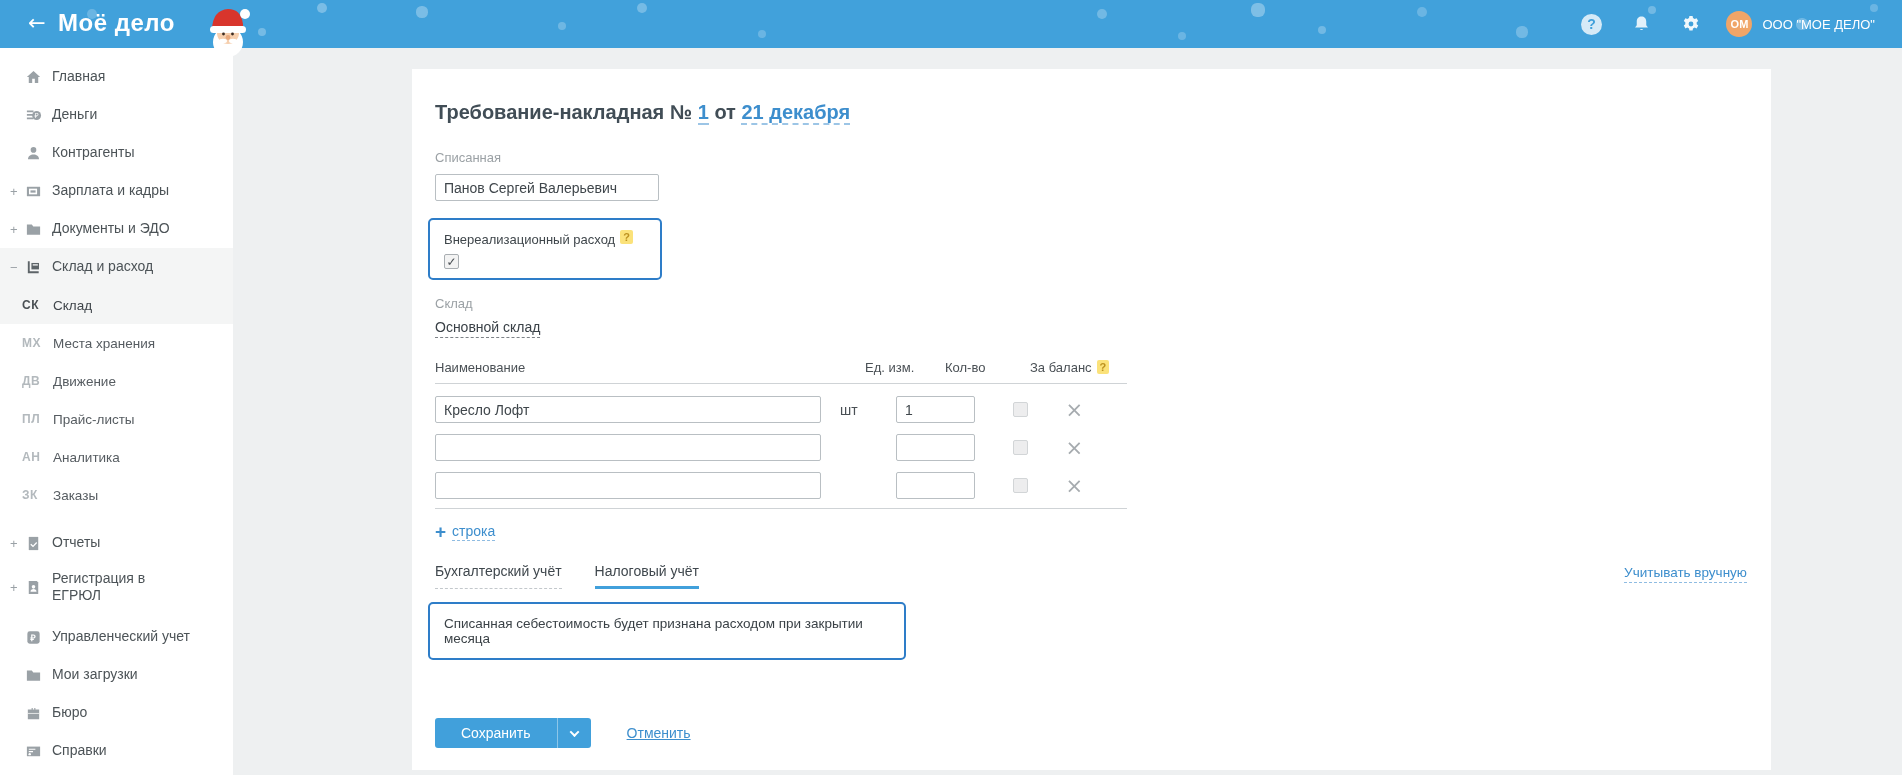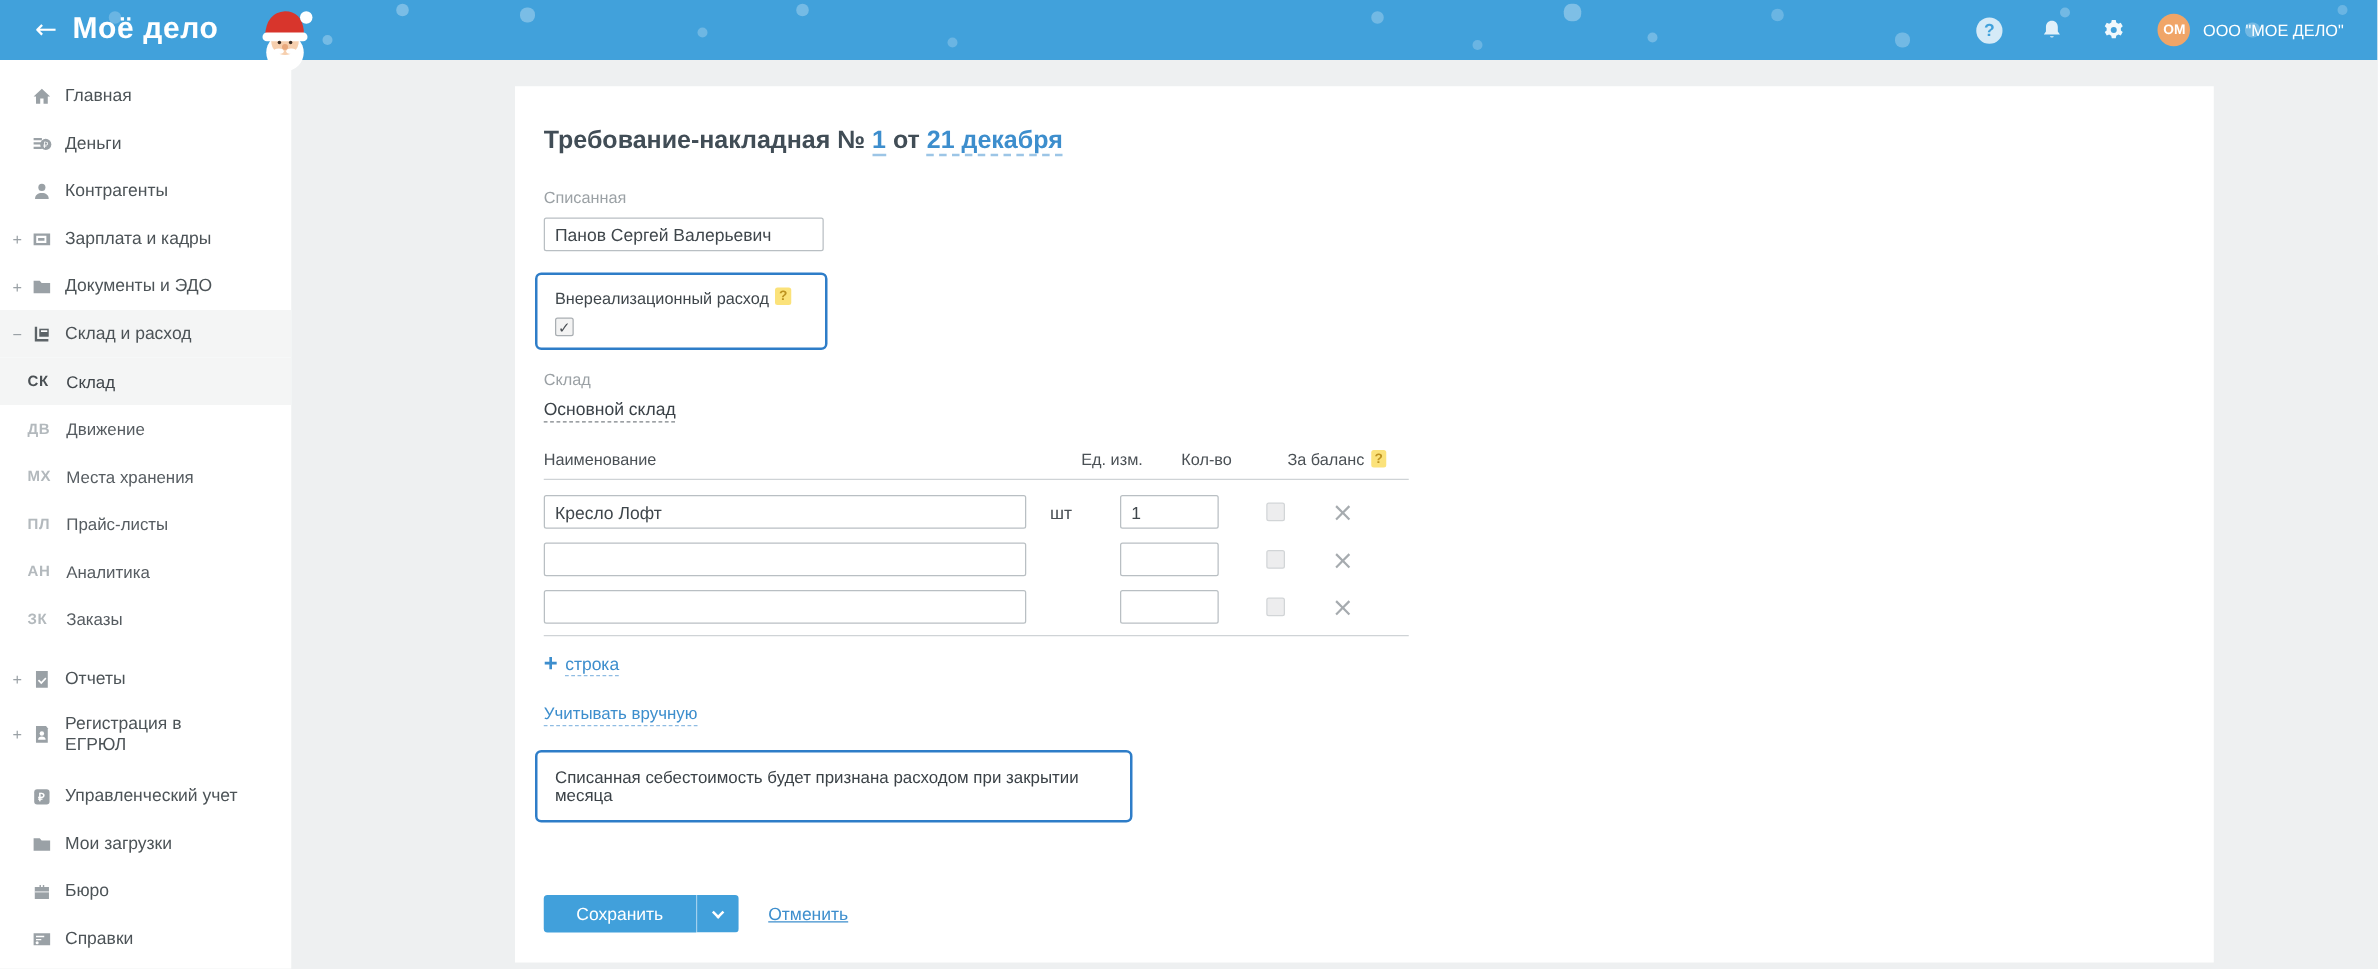--- a/index.html
+++ b/index.html
@@ -83,21 +83,21 @@
 
   .tabs-row { margin-top:22px; display:flex; justify-content:space-between; align-items:flex-end; }
   .tabs { display:flex; gap:33px; }
   .tab { font-size:14px; color:#3f474d; padding-bottom:7px; border-bottom:3px solid transparent; cursor:pointer; }
   .tab.inactive { border-bottom:1px dashed #c3c8cc; padding-bottom:9px; }
   .tab.active { border-bottom:3px solid #41a0db; }
   .manual-link { font-size:13.5px; color:#3d8ecd; border-bottom:1px dashed #8fbce2; padding-bottom:2px; cursor:pointer; text-decoration:none; margin-bottom:6px; }
 
   .info-box { margin-top:13px; margin-left:-7px; width:478px; border:2px solid #2e7dc8; border-radius:5px; padding:12px 14px; font-size:13.5px; color:#3b4247; }
 
-  .actions { margin-top:58px; display:flex; align-items:center; }
+  .actions { margin-top:58px; display:flex; align-items:center;gap:12px; }
   .save-btn { display:flex; height:30px; cursor:pointer; }
   .save-main { background:#41a0db; color:#fff; font-size:14px; line-height:30px; padding:0 26px; border-radius:3px 0 0 3px; }
   .save-caret { background:#41a0db; width:34px; border-left:1px solid rgba(255,255,255,.4); border-radius:0 3px 3px 0; display:flex; align-items:center; justify-content:center; }
   .chev { width:7px; height:7px; border-right:2px solid #fff; border-bottom:2px solid #fff; transform:rotate(45deg) translate(-1px,-1px); }
   .cancel-link { margin-left:24px; font-size:14px; color:#3d8ecd; text-decoration:underline; cursor:pointer; }
 </style>
 </head>
 <body>
 
 <div class="app">
@@ -199,26 +199,26 @@
             <path d="M8.2 5.6h5.4v1.3H8.2z" fill="#fff"></path>
           </svg>
         </span>
       <span class="nav-label">Склад и расход</span>
     </div>
     <div class="nav-sub hl active">
       <span class="sub-code">СК</span>
       <span class="sub-label">Склад</span>
     </div>
     <div class="nav-sub">
+      <span class="sub-code">МХ</span>
+      <span class="sub-label">Места хранения</span>
+    </div>
+    <div class="nav-sub">
       <span class="sub-code">ДВ</span>
       <span class="sub-label">Движение</span>
-    </div>
-    <div class="nav-sub">
-      <span class="sub-code">МХ</span>
-      <span class="sub-label">Места хранения</span>
     </div>
     <div class="nav-sub">
       <span class="sub-code">ПЛ</span>
       <span class="sub-label">Прайс-листы</span>
     </div>
     <div class="nav-sub">
       <span class="sub-code">АН</span>
       <span class="sub-label">Аналитика</span>
     </div>
     <div class="nav-sub">
@@ -358,20 +358,24 @@
         </div>
         <div class="t-foot"></div>
       </div>
 
       <a class="add-row">
         <span class="add-plus">+</span>
         <span class="add-label">строка</span>
       </a>
 
       <div class="tabs-row">
+        <div class="tabs">
+          <div class="tab inactive">Бухгалтерский учёт</div>
+          <div class="tab active">Налоговый учёт</div>
+        </div>
         <a class="manual-link">Учитывать вручную</a>
       </div>
 
       <div class="info-box">Списанная себестоимость будет признана расходом при закрытии месяца</div>
 
       <div class="actions">
         <div class="save-btn">
           <span class="save-main">Сохранить</span>
           <span class="save-caret">
               <i class="chev"></i>

